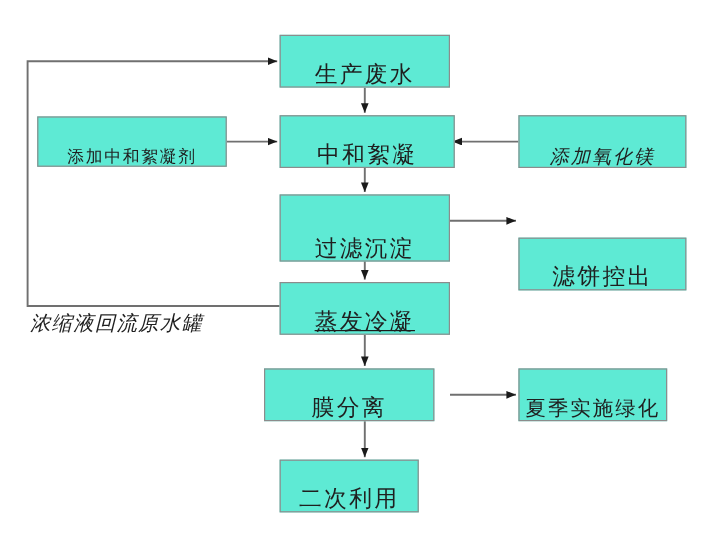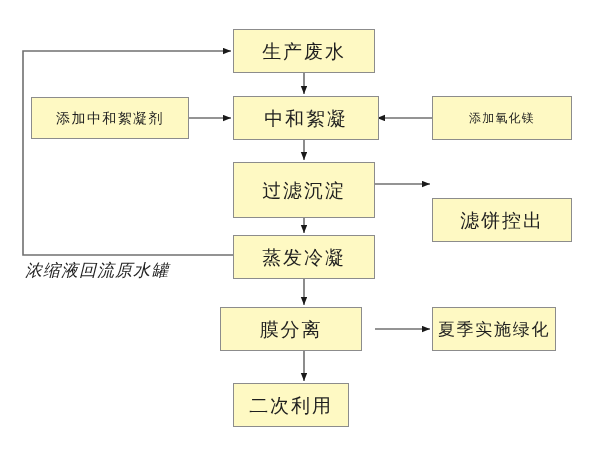--- a/index.html
+++ b/index.html
@@ -24,23 +24,23 @@
     left: 0;
     top: 0;
     width: 600px;
     height: 460px;
     display: block;
   }
   .node-box {
     position: absolute;
     box-sizing: border-box;
     border: 1px solid #8c8c8c;
-    background: #fef9c3;
+    background: #5eead4;
     display: flex;
-    align-items: center;
+    align-items: flex-end;
     justify-content: center;
     color: #1a1a1a;
     letter-spacing: 0.06em;
     white-space: nowrap;
     line-height: 1;
   }
   .node-label {
     display: block;
     font-size: 19px;
     letter-spacing: 0.1em;
@@ -102,32 +102,32 @@
 
   <div class="node-box" style="left:233px; top:96px; width:146px; height:44px;">
     <span class="node-label">中和絮凝</span>
   </div>
 
   <div class="node-box" style="left:31px; top:97px; width:158px; height:42px;">
     <span class="node-label" style="font-size:14px;">添加中和絮凝剂</span>
   </div>
 
   <div class="node-box" style="left:432px; top:96px; width:140px; height:44px;">
-    <span class="node-label" style="font-size:12px;">添加氧化镁</span>
+    <span class="node-label" style="font-size:16px;font-style:italic;">添加氧化镁</span>
   </div>
 
   <div class="node-box" style="left:233px; top:162px; width:142px; height:56px;">
     <span class="node-label">过滤沉淀</span>
   </div>
 
   <div class="node-box" style="left:432px; top:162px; width:140px; height:44px;margin-top:36px;">
     <span class="node-label">滤饼控出</span>
   </div>
 
-  <div class="node-box" style="left:233px; top:235px; width:142px; height:44px;">
+  <div class="node-box" style="left:233px; top:235px; width:142px; height:44px;text-decoration:underline;">
     <span class="node-label">蒸发冷凝</span>
   </div>
 
   <div class="node-box" style="left:220px; top:307px; width:142px; height:44px;">
     <span class="node-label">膜分离</span>
   </div>
 
   <div class="node-box" style="left:432px; top:307px; width:124px; height:44px;">
     <span class="node-label" style="font-size:17px;">夏季实施绿化</span>
   </div>

